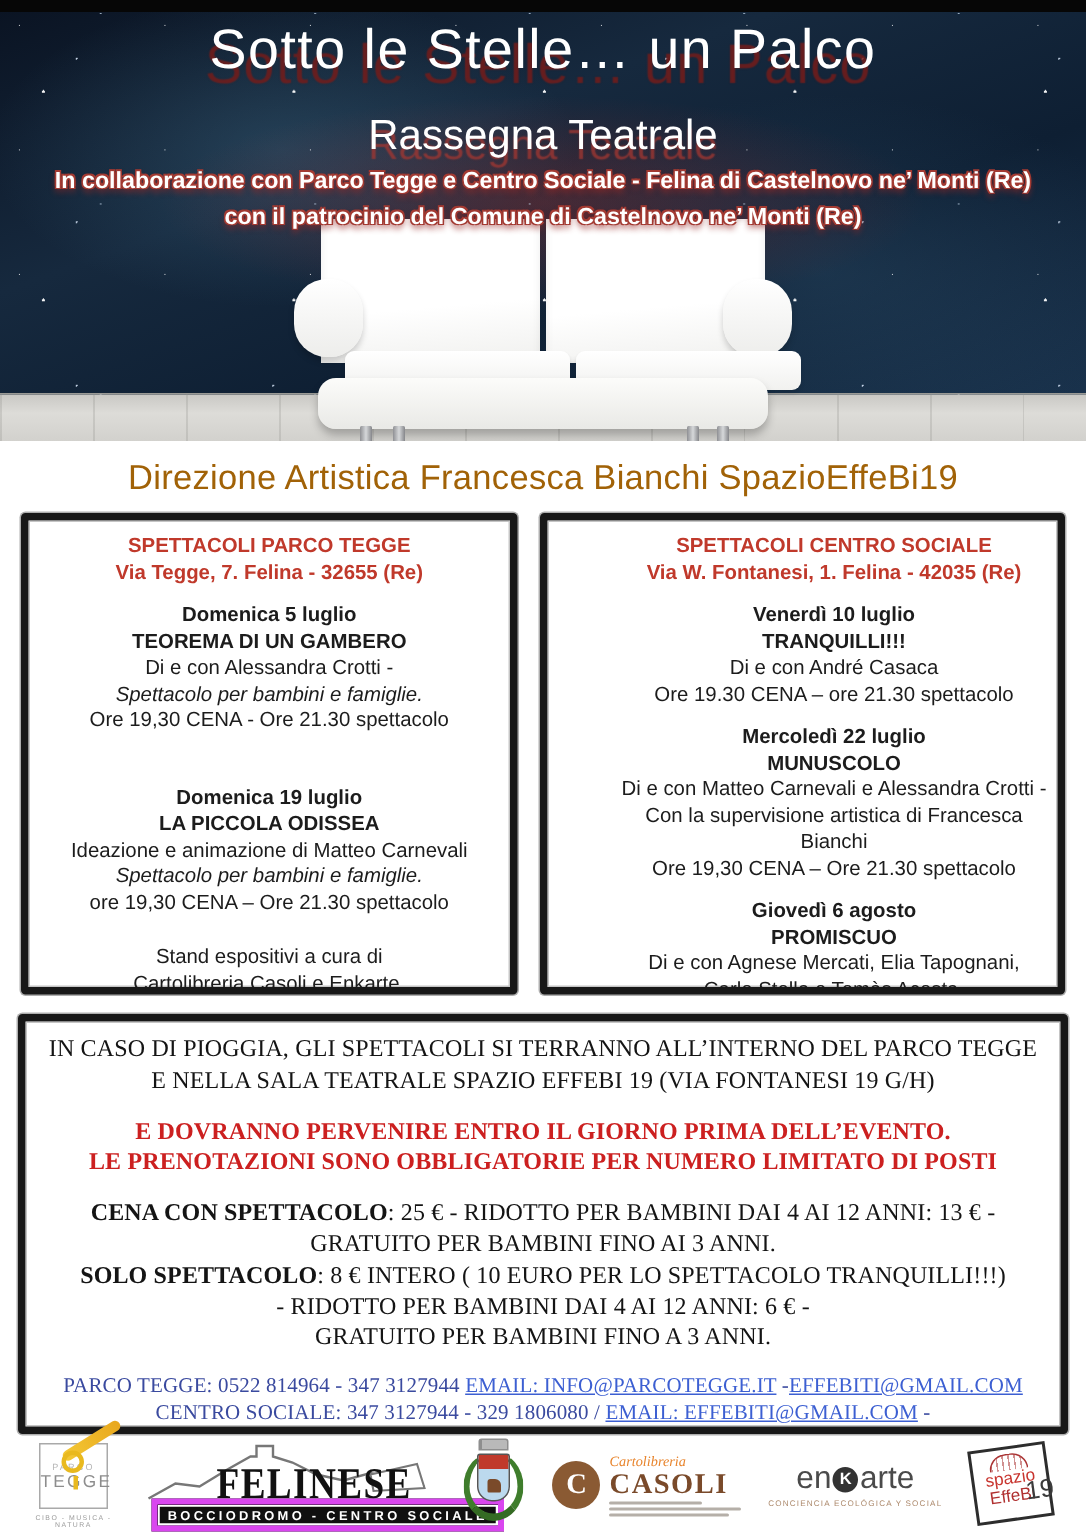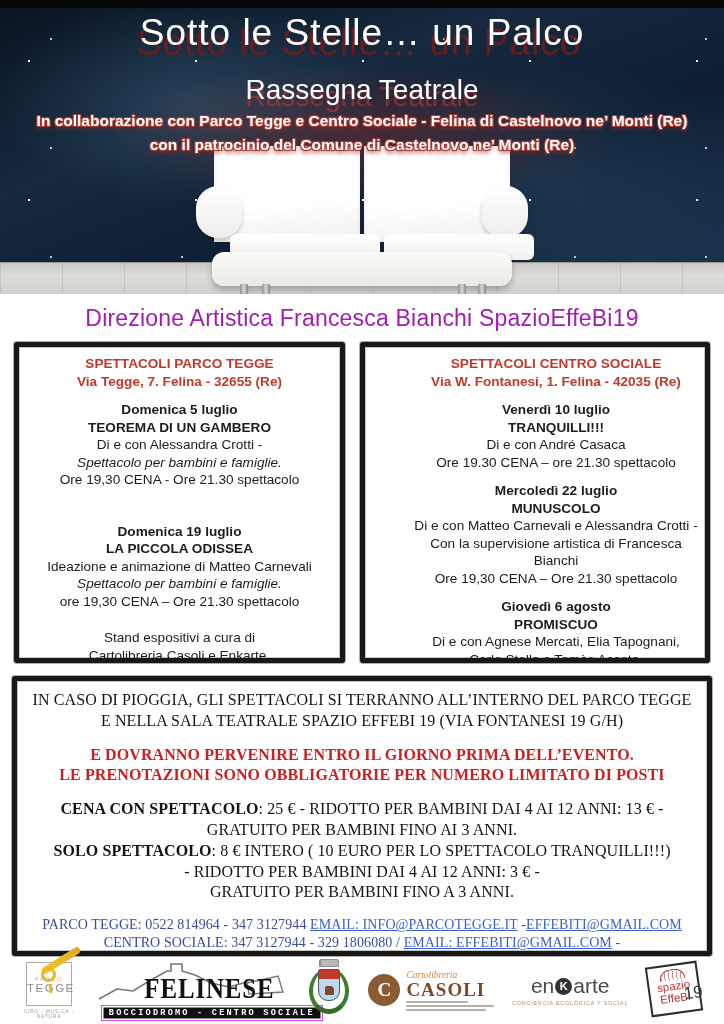--- a/index.html
+++ b/index.html
@@ -62,21 +62,21 @@
   .sofa-base {
     left:212px; top:252px; width:300px; height:34px; border-radius:12px;
     background:linear-gradient(#fcfcfa,#e9e9e6); box-shadow:0 4px 6px rgba(0,0,0,.25);
   }
   .leg { width:8px; height:11px; top:284px; background:linear-gradient(90deg,#8f9094,#d6d8da,#85868a); border-radius:1px; }
   .leg1{left:240px;} .leg2{left:262px;} .leg3{left:458px;} .leg4{left:478px;}
 
   
   .direction-line {
     height:48px; display:flex; align-items:center; justify-content:center;
-    font-size:23px; color:#a21caf; letter-spacing:.2px; background:#fff;
+    font-size:23px; color:#a16207; letter-spacing:.2px; background:#fff;
   }
 
   
   .boxes-row { display:flex; margin:0 14px; gap:15px; height:321px; }
   .sketch-box {
     border:5px solid #181818; border-radius:3px; background:#fff; position:relative;
     box-shadow:0 0 0 1px rgba(24,24,24,.35), inset 0 0 0 1px rgba(24,24,24,.25);
   }
   .event-box { overflow:hidden; text-align:center; padding:8px 6px 0 6px; font-size:13.6px; line-height:1.29; color:#1c1c1c; }
   .box-left { width:331px; }
@@ -111,23 +111,23 @@
   .pt-tegge { font-size:11.5px; color:#8d8d8d; letter-spacing:1.5px; }
   .pt-tag { font-size:4.6px; color:#9b9b9b; letter-spacing:1px; margin-top:3px; }
 
   .lg-felinese { position:relative; width:192px; height:62px; }
   .fel-name {
     position:absolute; right:14px; bottom:15px; font-family:"Liberation Serif", serif;
     font-weight:bold; font-size:27px; letter-spacing:1px; color:#111;
     transform:scaleY(1.08) scaleX(.92); transform-origin:right bottom;
   }
   .fel-bar {
-    position:absolute; left:4px; bottom:0; background:#101010; color:#fff; border:1px solid #d946ef;
+    position:absolute; left:4px; bottom:0; background:#101010; color:#fff; border:4px solid #d946ef;
     box-shadow:inset 0 0 0 1.5px #fff; padding:2px 7px; font-size:8.6px; font-weight:bold; letter-spacing:2.2px;
-    font-family:Liberation Mono, monospace; white-space:nowrap;
+    font-family:Liberation Sans, sans-serif; white-space:nowrap;
   }
   .fel-hills { position:absolute; top:2px; left:0; }
 
   .lg-comune { position:relative; width:50px; height:62px; }
   .com-crown { position:absolute; top:0; left:15px; width:20px; height:8px; background:#b9b9b9; border:1px solid #8e8e8e; border-radius:2px 2px 0 0;
     background-image:linear-gradient(90deg, #8e8e8e 0 1px, transparent 1px 5px); }
   .com-wreath { position:absolute; top:9px; left:5px; width:40px; height:46px; border-radius:50%;
     border-left:4.5px solid #3f7d2c; border-right:4.5px solid #3f7d2c; border-bottom:5px solid #356b24; border-top:2px solid transparent; }
   .com-shield { position:absolute; top:10px; left:14px; width:22px; height:32px; border:1px solid #555;
     border-radius:2px 2px 10px 10px; background:linear-gradient(#c0392b 0 9px, #bcd9ee 9px); }
@@ -247,21 +247,21 @@
 
     <div class="info-red">
       <div>E DOVRANNO PERVENIRE ENTRO IL GIORNO PRIMA DELL’EVENTO.</div>
       <div>LE PRENOTAZIONI SONO OBBLIGATORIE PER NUMERO LIMITATO DI POSTI</div>
     </div>
 
     <div class="prices">
       <div><span class="b">CENA CON SPETTACOLO</span><span>: 25 € -  RIDOTTO PER BAMBINI DAI 4 AI 12 ANNI: 13 €  -</span></div>
       <div>GRATUITO PER BAMBINI FINO AI 3 ANNI.</div>
       <div><span class="b">SOLO SPETTACOLO</span><span>: 8 € INTERO ( 10 EURO PER LO SPETTACOLO TRANQUILLI!!!)</span></div>
-      <div>- RIDOTTO PER BAMBINI DAI 4 AI 12 ANNI: 3 € -</div>
+      <div>- RIDOTTO PER BAMBINI DAI 4 AI 12 ANNI: 6 € -</div>
       <div>GRATUITO PER BAMBINI FINO A 3 ANNI.</div>
     </div>
 
     <div class="contacts">
       <div><span>PARCO TEGGE: 0522 814964 - 347 3127944   </span><a href="#">EMAIL: INFO@PARCOTEGGE.IT</a><span> -</span><a href="#">EFFEBITI@GMAIL.COM</a></div>
       <div><span>CENTRO SOCIALE: 347 3127944 - 329 1806080 / </span><a href="#">EMAIL: EFFEBITI@GMAIL.COM</a><span> - </span><a href="#">MIRCAPIGNEDOLI@LIBERO.IT</a></div>
     </div>
   </div>
 
   <div class="logos">

